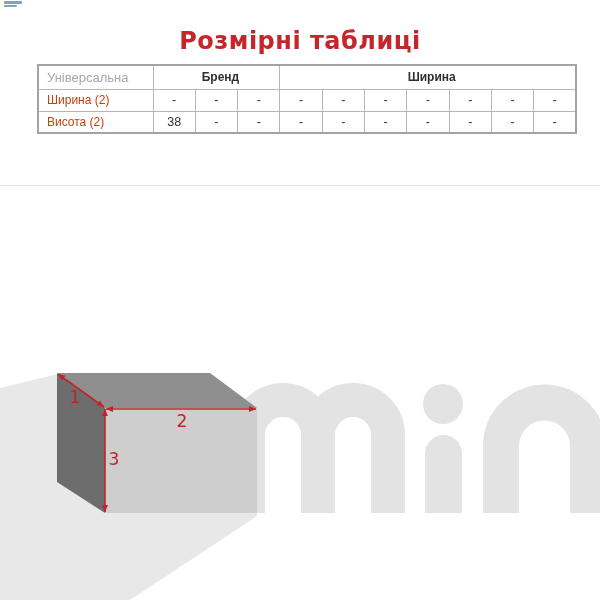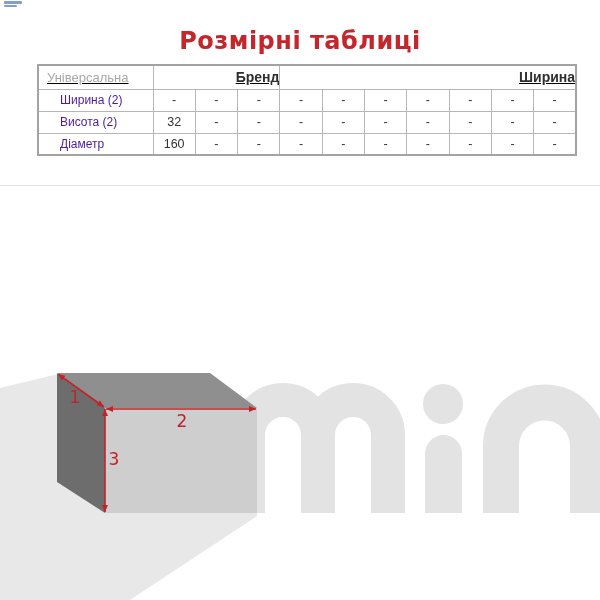--- a/index.html
+++ b/index.html
@@ -24,25 +24,25 @@
     letter-spacing:.5px; color:#c4262c;
   }
 
   .size-table {
     position:absolute; left:37px; top:64px; width:538px;
     border-collapse:collapse; table-layout:fixed;
     font-family:"Liberation Sans",sans-serif;
     border:2px solid #a3a3a3;
   }
   .size-table th, .size-table td { border:1px solid #b6b6b6; padding:0; overflow:hidden; white-space:nowrap; }
-  .size-table thead tr { height:24px;text-decoration:underline; }
+  .size-table thead tr { height:24px; }
   .size-table tbody tr { height:22px; }
   th.universal { color:#a8a8a8; font-weight:400; font-size:13px; text-align:left; padding-left:8px; }
-  th.group     { color:#2f2f2f; font-weight:700; font-size:14px; text-align:right; padding-left:8px;margin-left:20px; }
-  td.row-label { color:#4c1d95; font-size:12px; text-align:left; padding-left:21px; }
+  th.group     { color:#2f2f2f; font-weight:700; font-size:12px; text-align:center; padding-left:8px;margin-left:20px; }
+  td.row-label { color:#c2410c; font-size:12px; text-align:left; padding-left:8px; }
   td.val       { color:#333333; font-size:12.5px; text-align:center; }
 
   .divider { position:absolute; left:0; top:185px; width:600px; height:1px; background:#e3e3e3; }
 
   .diagram { position:absolute; left:0; top:0; }
   .arrows line { stroke-width:1.6; }
   .dim-label {
     font-family:"DejaVu Sans",sans-serif; font-size:17px; fill:#c2232a;
     text-anchor:middle;
   }
@@ -89,34 +89,21 @@
           <td class="val">-</td>
           <td class="val">-</td>
           <td class="val">-</td>
           <td class="val">-</td>
           <td class="val">-</td>
           <td class="val">-</td>
           <td class="val">-</td>
         </tr>
         <tr>
           <td class="row-label">Висота (2)</td>
-          <td class="val">32</td>
-          <td class="val">-</td>
-          <td class="val">-</td>
-          <td class="val">-</td>
-          <td class="val">-</td>
-          <td class="val">-</td>
-          <td class="val">-</td>
-          <td class="val">-</td>
-          <td class="val">-</td>
-          <td class="val">-</td>
-        </tr>
-        <tr>
-          <td class="row-label">Діаметр</td>
-          <td class="val">160</td>
+          <td class="val">38</td>
           <td class="val">-</td>
           <td class="val">-</td>
           <td class="val">-</td>
           <td class="val">-</td>
           <td class="val">-</td>
           <td class="val">-</td>
           <td class="val">-</td>
           <td class="val">-</td>
           <td class="val">-</td>
         </tr>

